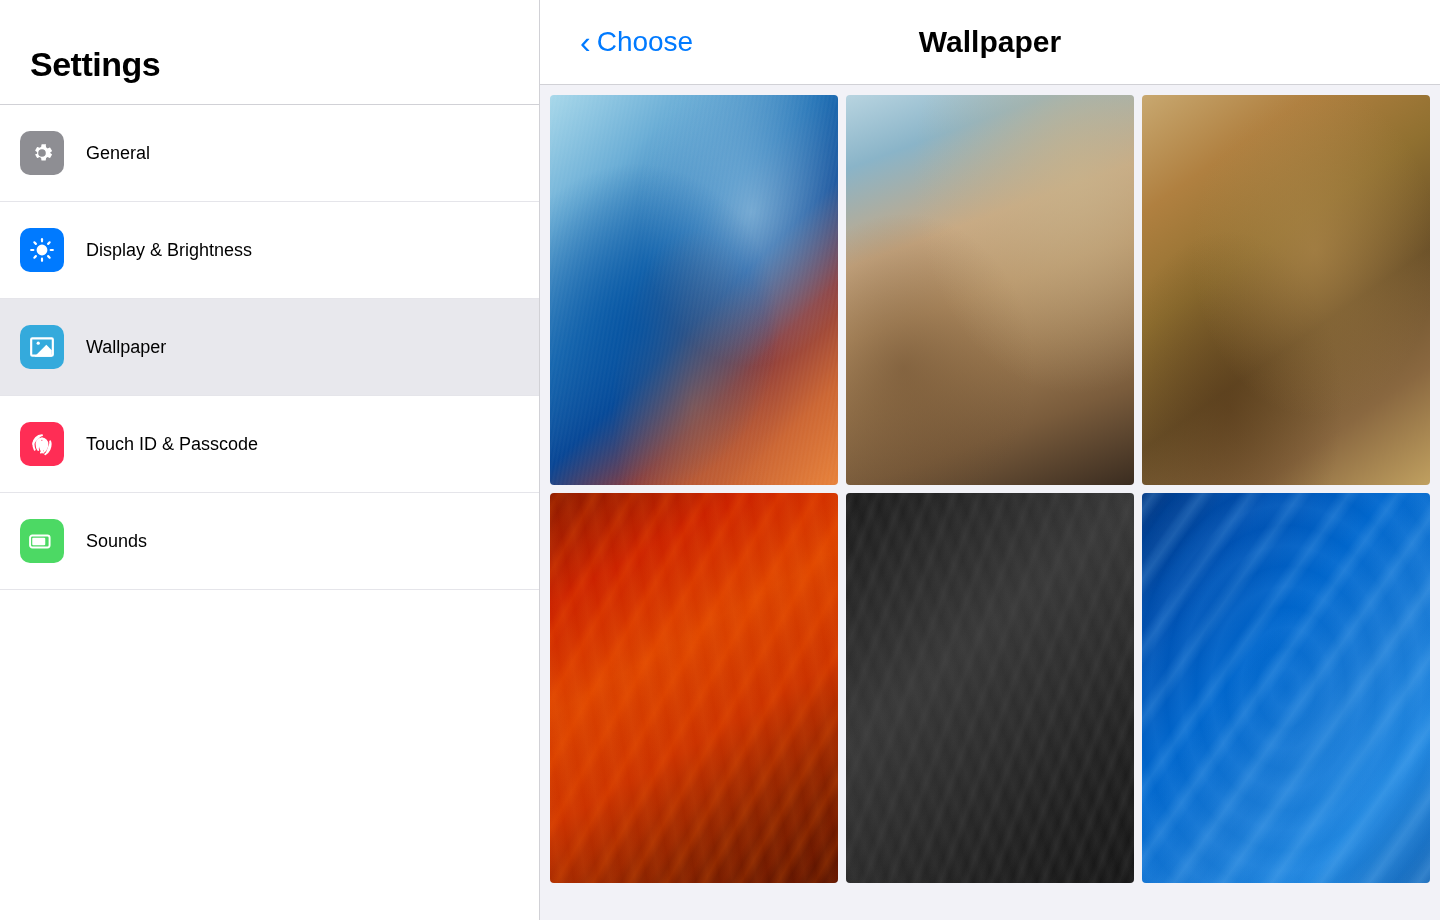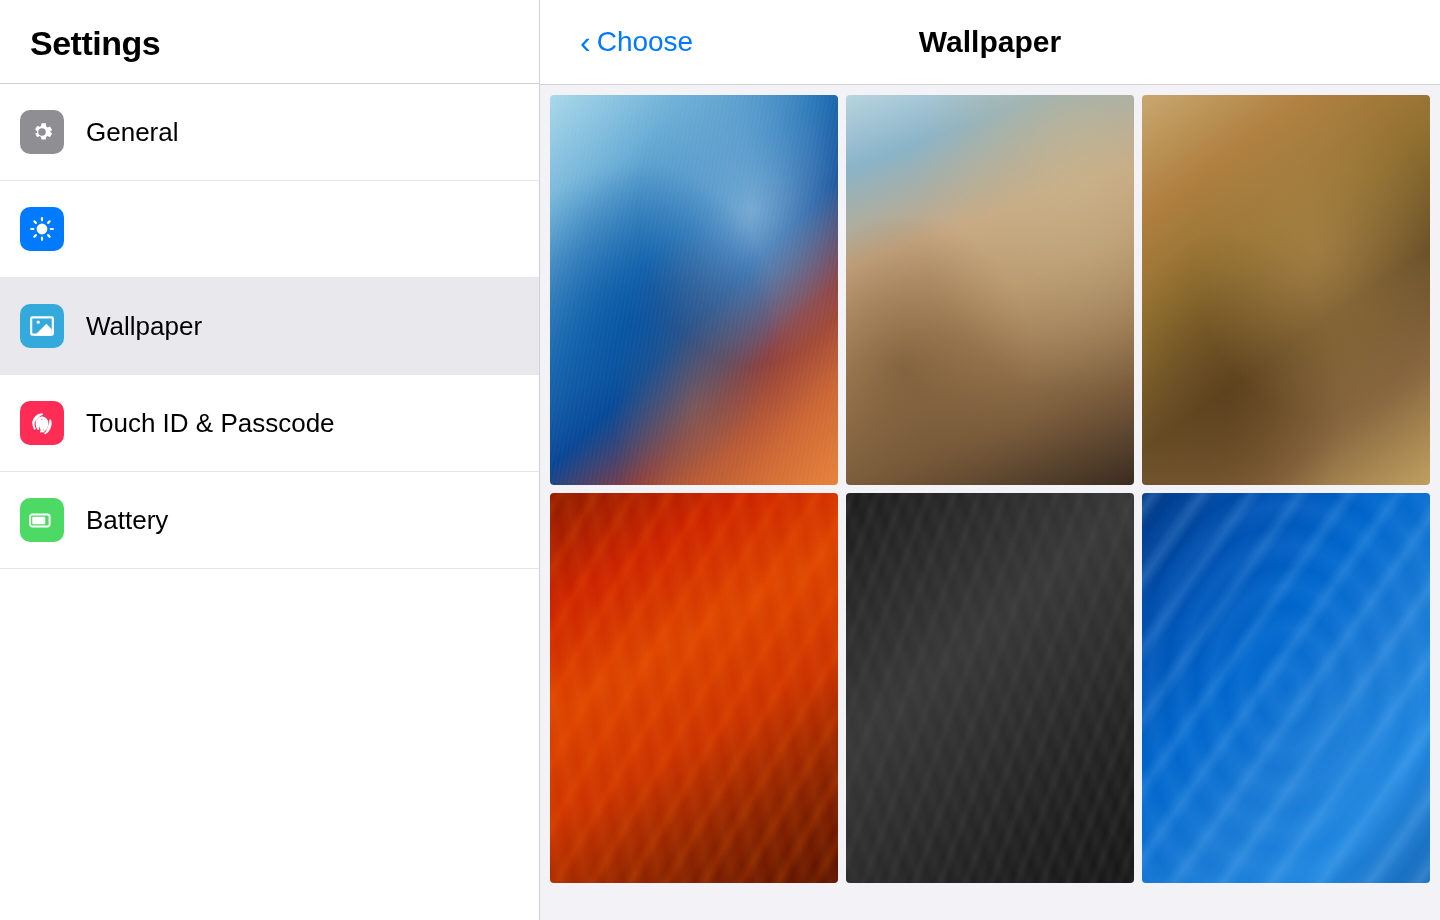--- a/index.html
+++ b/index.html
@@ -11,21 +11,21 @@
       min-width: 540px;
       background: #fff;
       border-right: 1px solid #d1d1d6;
       display: flex;
       flex-direction: column;
     }
     .sidebar-title {
       font-size: 34px;
       font-weight: 700;
       color: #000;
-      padding: 24px 30px 20px 30px;
+      padding: 45px 30px 20px 30px;
       border-bottom: 1px solid #d1d1d6;
       letter-spacing: -0.5px;
     }
     .sidebar-item {
       display: flex;
       align-items: center;
       padding: 0 20px;
       height: 97px;
       border-bottom: 1px solid #e5e5ea;
       cursor: pointer;
@@ -43,21 +43,21 @@
       justify-content: center;
       margin-right: 22px;
       flex-shrink: 0;
     }
     .icon-wrapper svg {
       width: 26px;
       height: 26px;
       fill: #fff;
     }
     .item-label {
-      font-size: 26px;
+      font-size: 18px;
       color: #000;
       font-weight: 400;
     }
 
     
     .main-content {
       flex: 1;
       display: flex;
       flex-direction: column;
       background: #f2f2f7;
@@ -280,20 +280,21 @@
           <line x1="12" y1="20" x2="12" y2="22"></line>
           <line x1="2" y1="12" x2="4" y2="12"></line>
           <line x1="20" y1="12" x2="22" y2="12"></line>
           <line x1="4.93" y1="4.93" x2="6.34" y2="6.34"></line>
           <line x1="17.66" y1="17.66" x2="19.07" y2="19.07"></line>
           <line x1="4.93" y1="19.07" x2="6.34" y2="17.66"></line>
           <line x1="17.66" y1="6.34" x2="19.07" y2="4.93"></line>
         </g>
       </svg>
     </div>
+    <span class="item-label">Display &amp; Brightness</span>
   </div>
 
   <div class="sidebar-item active">
     <div class="icon-wrapper" style="background:#34aadc;">
       <svg viewBox="0 0 24 24" xmlns="http://www.w3.org/2000/svg" fill="white">
         <path d="M21 3H3a2 2 0 00-2 2v14a2 2 0 002 2h18a2 2 0 002-2V5a2 2 0 00-2-2zm0 16H3V5h18v14z"></path>
         <circle cx="8.5" cy="8.5" r="1.5"></circle>
         <path d="M21 15l-5-5L5 21h16v-6z"></path>
       </svg>
     </div>
@@ -317,21 +318,21 @@
   </div>
 
   <div class="sidebar-item">
     <div class="icon-wrapper" style="background:#4cd964;">
       <svg viewBox="0 0 24 24" xmlns="http://www.w3.org/2000/svg" fill="white">
         <rect x="1" y="7" width="18" height="11" rx="2" ry="2" fill="none" stroke="white" stroke-width="1.8"></rect>
         <path d="M23 11v3"></path>
         <rect x="3" y="9" width="12" height="7" rx="1"></rect>
       </svg>
     </div>
-    <span class="item-label">Battery</span>
+    <span class="item-label">Sounds</span>
   </div>
 
 </div>
 
 <div class="main-content">
   <div class="main-header">
     <div class="back-button">
       <span class="back-chevron">‹</span>
       <span>Choose</span>
     </div>

